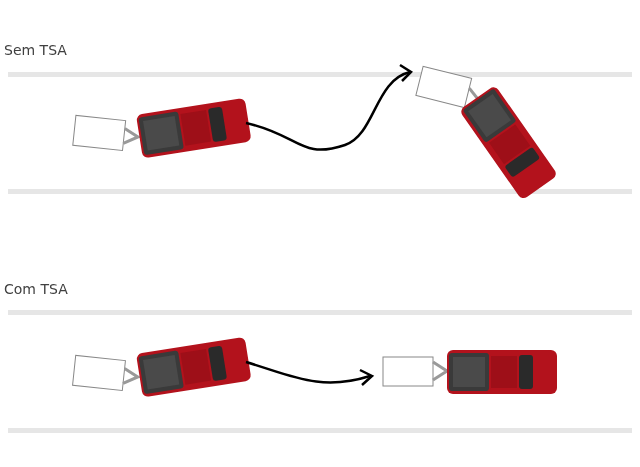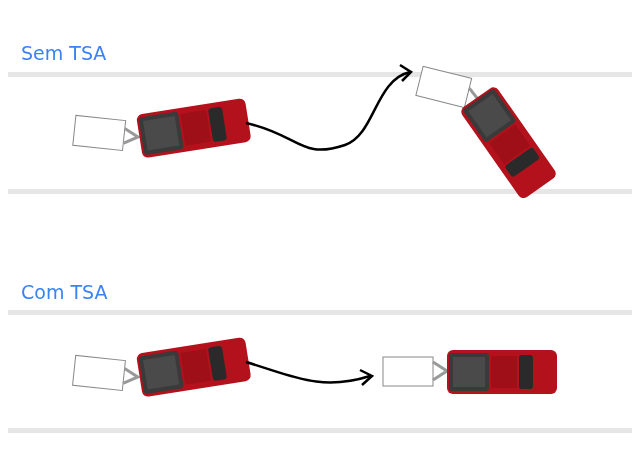--- a/index.html
+++ b/index.html
@@ -1,17 +1,17 @@
 <!DOCTYPE html>
 <html><head>
 <meta charset="utf-8">
 <style>
   html, body { margin:0; padding:0; background:#ffffff; }
   body { width:640px; height:467px; position:relative; overflow:hidden; font-family:"DejaVu Sans", sans-serif; }
-  .label { position:absolute; left:21px; font-size:19px; color:#3b82f6; }
+  .label { position:absolute; left:4px; font-size:14px; color:#404040; }
   .lane { position:absolute; left:8px; width:624px; height:5px; background:#e6e6e6; }
   svg.scene { position:absolute; left:0; top:0; }
 </style>
 </head>
 <body>
 
 <div class="label" style="top:42px">Sem TSA</div>
 <div class="lane" style="top:72px"></div>
 <div class="lane" style="top:189px"></div>
 

